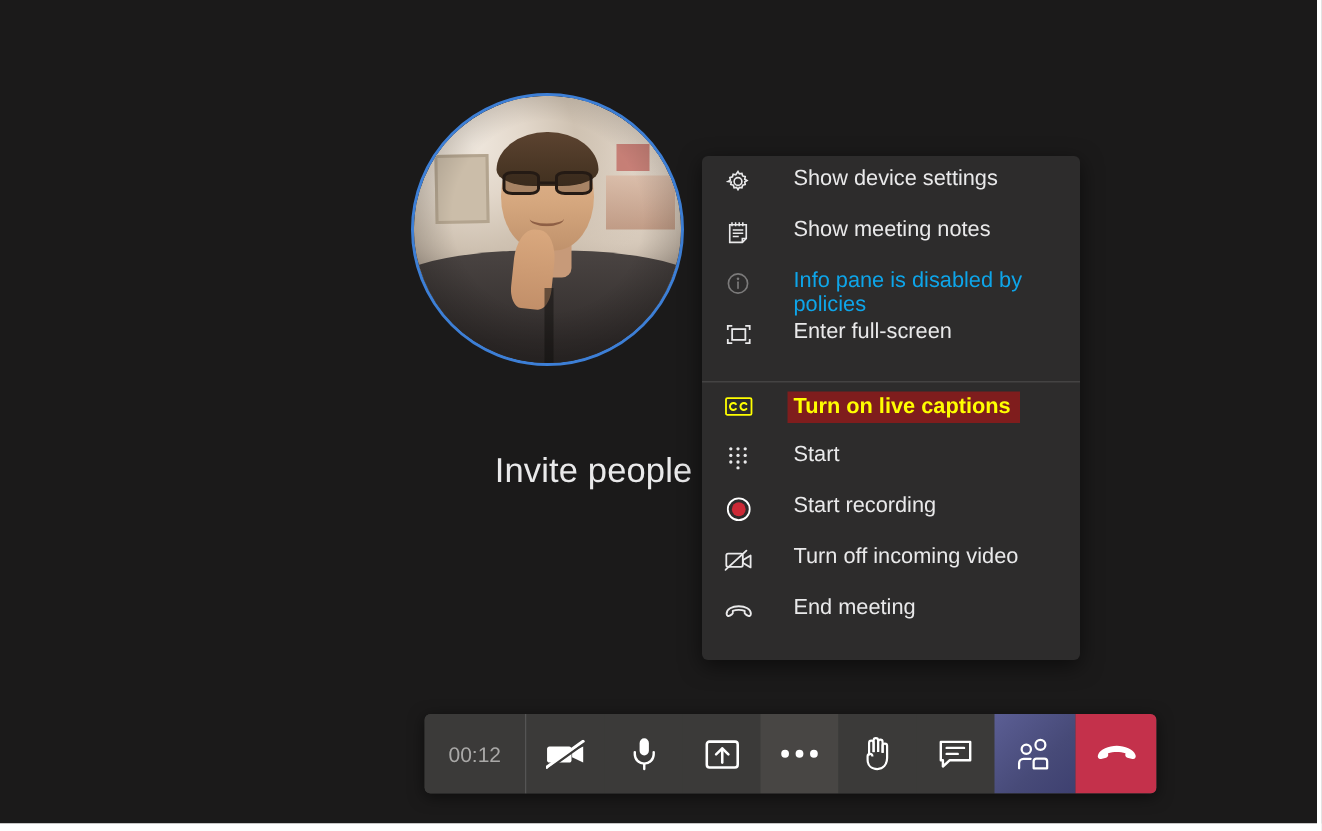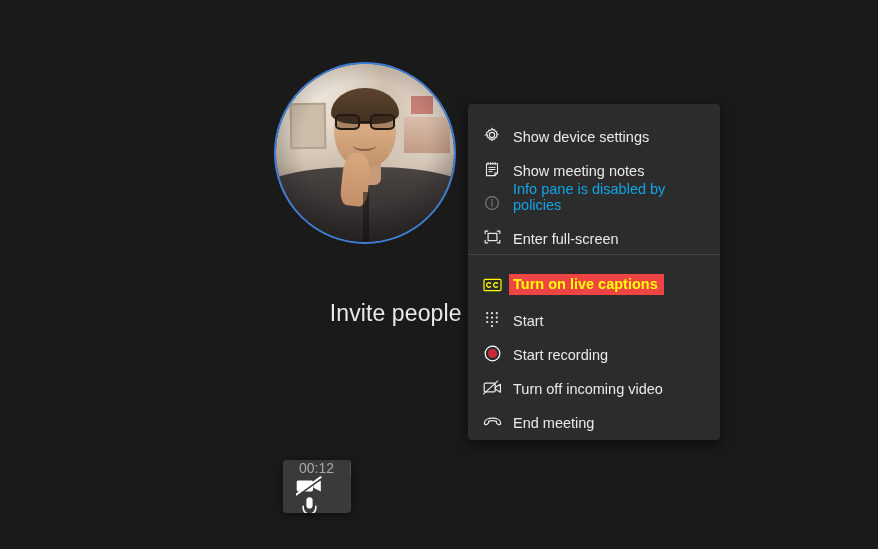--- a/index.html
+++ b/index.html
@@ -177,69 +177,69 @@
     top: 104px;
     width: 252px;
     background: #2d2c2c;
     border-radius: 4px;
     box-shadow: 0 4px 14px rgba(0,0,0,.55);
     padding: 7px 0 9px 0;
     box-sizing: border-box;
   }
   .menu-item {
     display: flex;
-    align-items: flex-end;
+    align-items: flex-start;
     height: 34px;
     padding: 0 10px 0 13px;
     color: #e9e9ea;
     font-size: 14.5px;
     cursor: default;
     box-sizing: border-box;
+    gap: 16px;
   }
   .menu-item .mi-icon {
     width: 22px;
     height: 20px;
     margin-right: 10px;
     flex: 0 0 22px;
     display: flex;
     align-items: center;
     justify-content: center;
     color: #e9e9ea;
   }
   .menu-item.disabled { color: #0ea5e9; }
   .menu-item.disabled .mi-icon { color: #7b7a7a; }
 
   .menu-item.highlight .mi-label {
     color: #ffff00;
-    background: #ef4444;
+    background: #7f1d1d;
     padding: 2px 6px 3px 4px;
     margin-left: -4px;
     font-weight: bold;
   }
   .menu-item.highlight .mi-icon { color: #ffff00; }
 
   .menu-sep {
     height: 1px;
     background: #444343;
     margin: 7px 0 6px 0;
   }
 
   
   #control-bar {
     position: absolute;
     left: 283px;
-    top: 460px;
+    top: 476px;
     height: 53px;
     display: flex;
     align-items: stretch;
     border-radius: 4px;
     overflow: hidden;
     box-shadow: 0 2px 10px rgba(0,0,0,.5);
     background: #3b3a39;
-    flex-direction: column;
   }
   .cb-btn {
     width: 52px;
     display: flex;
     align-items: center;
     justify-content: center;
     background: #3b3a39;
     color: #ffffff;
     cursor: default;
     position: relative;

